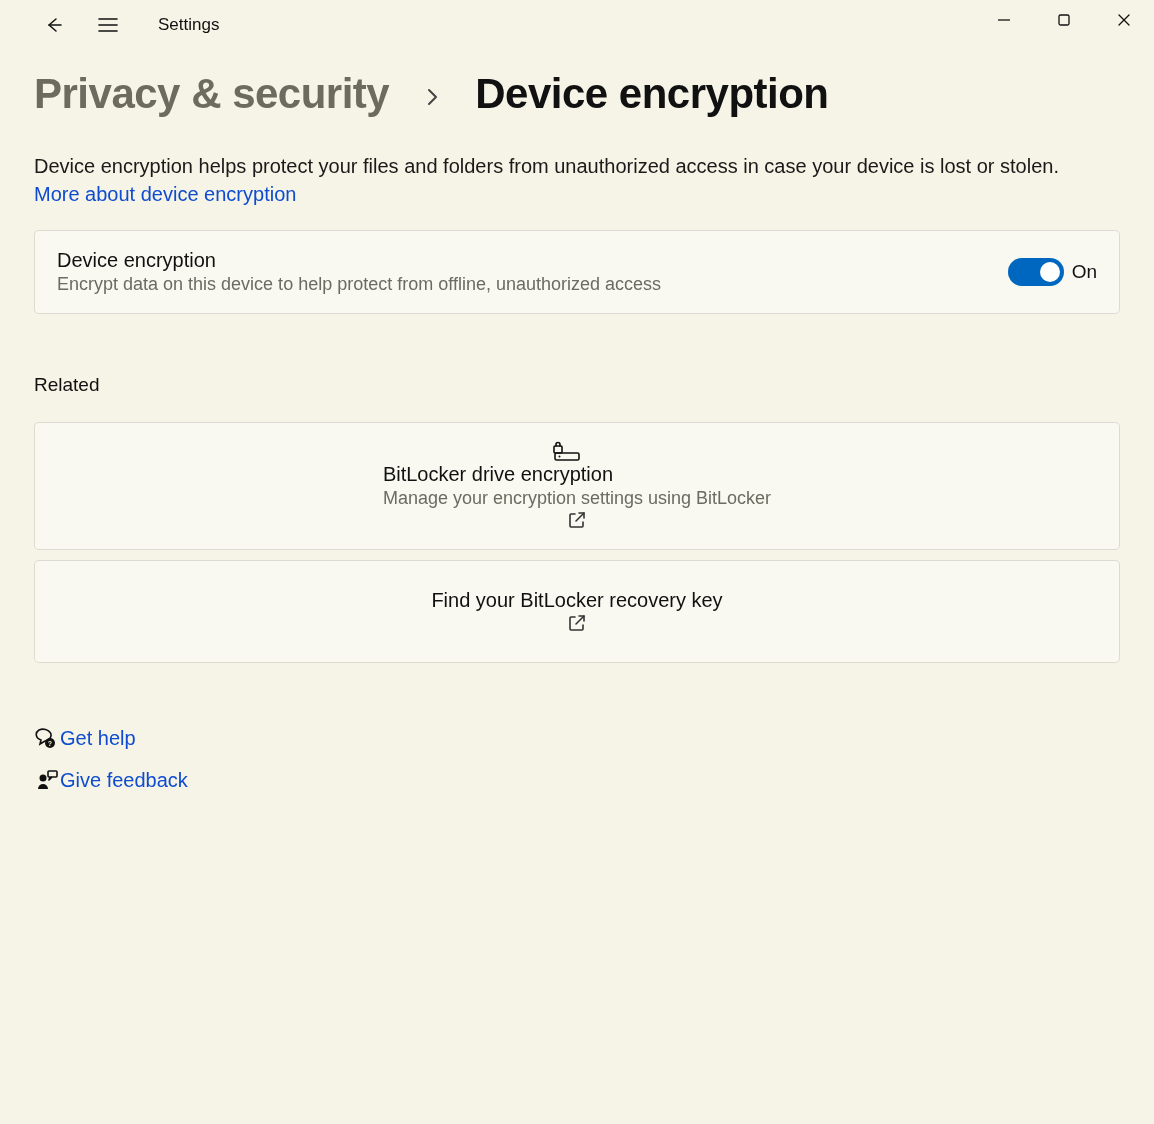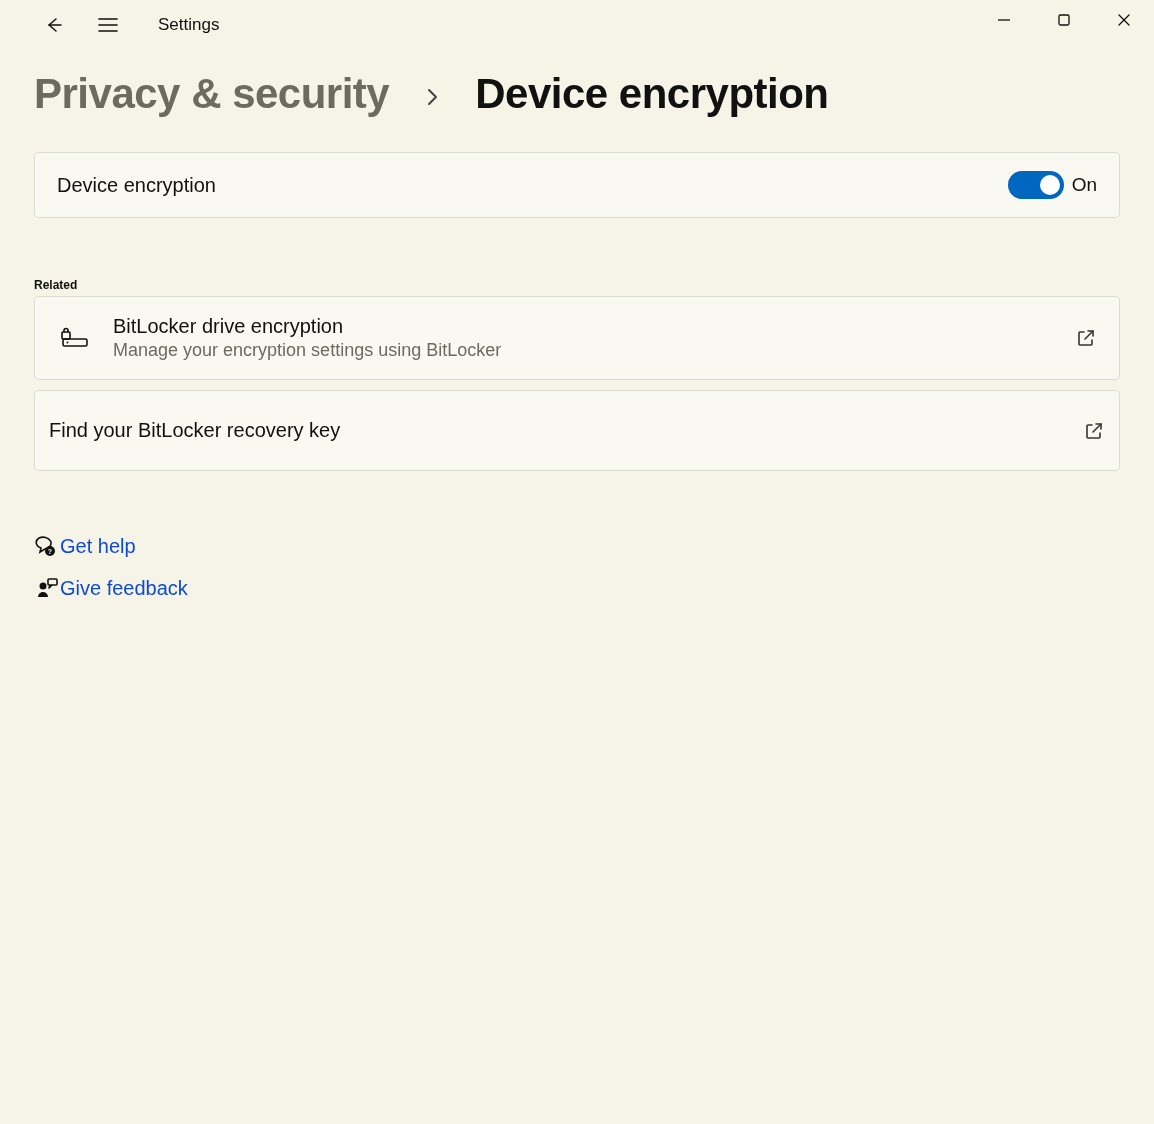--- a/index.html
+++ b/index.html
@@ -93,21 +93,21 @@
     
     .card {
       border: 1px solid rgba(0,0,0,0.12);
       border-radius: 5px;
       background: rgba(255,255,255,0.45);
       padding: 18px 22px;
       display: flex;
       align-items: center;
       cursor: default;
     }
-    .card.clickable { cursor: pointer; }
+    .card.clickable { cursor: pointer; flex-direction: column; }
     .card + .card { margin-top: 10px; }
     .card-title { font-size: 20px; color: #111; }
     .card-sub { font-size: 18px; color: #6b6b60; margin-top: 2px; }
     .card-body { flex: 1; }
     .card-icon {
       width: 34px;
       display: flex; align-items: center; justify-content: center;
       margin-right: 22px;
     }
     .card-trailing {
@@ -128,25 +128,25 @@
       position: absolute;
       width: 20px; height: 20px;
       border-radius: 50%;
       background: #fff;
       top: 4px; right: 4px;
     }
     .toggle-label { font-size: 19px; color: #111; }
 
     
     .section-header {
-      font-size: 12px;
-      font-weight: 700;
+      font-size: 19px;
+      font-weight: 400;
       color: #111;
       margin-top: 60px;
-      margin-bottom: 4px;
+      margin-bottom: 26px;
     }
 
     .external-icon {
       width: 22px; height: 22px;
       display: flex; align-items: center; justify-content: center;
     }
 
     
     .footer-links { margin-top: 54px; }
     .footer-link {
@@ -209,24 +209,28 @@
   <div class="page-heading">
     <span class="crumb-parent">Privacy &amp; security</span>
     <span class="crumb-sep">
       <svg width="14" height="22" viewBox="0 0 14 22" fill="none" stroke="#444" stroke-width="2" stroke-linecap="round" stroke-linejoin="round">
           <path d="M4 4 L11 11 L4 18"></path>
         </svg>
     </span>
     <span class="crumb-current">Device encryption</span>
   </div>
 
+  <div class="description">
+    <span>Device encryption helps protect your files and folders from unauthorized access in case your device is lost or stolen. </span><a href="#">More about device encryption</a>
+  </div>
 
   <div class="card">
     <div class="card-body">
       <div class="card-title">Device encryption</div>
+      <div class="card-sub">Encrypt data on this device to help protect from offline, unauthorized access</div>
     </div>
     <div class="card-trailing">
       <div class="toggle">
         <div class="knob"></div>
       </div>
       <div class="toggle-label">On</div>
     </div>
   </div>
 
   <div class="section-header">Related</div>

